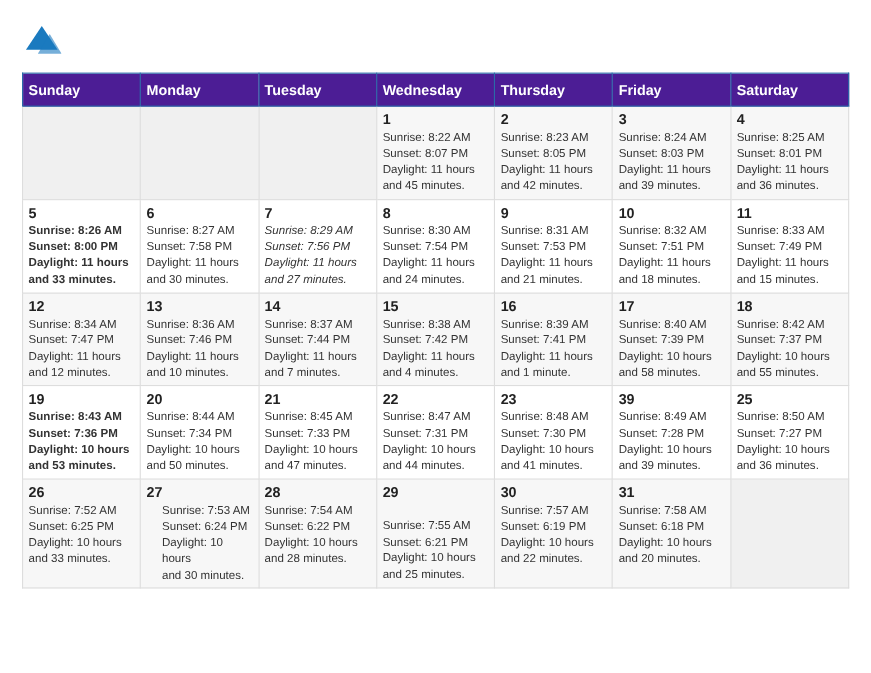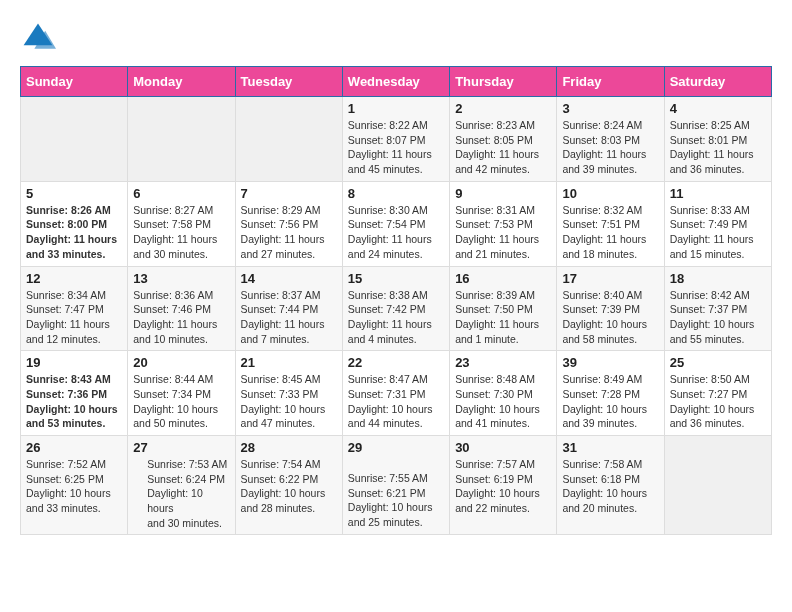--- a/index.html
+++ b/index.html
@@ -43,21 +43,21 @@
     .location {
       font-size: 16px;
       color: #444;
     }
     .calendar {
       width: 100%;
       border-collapse: collapse;
       border: 1px solid #ccc;
     }
     .calendar th {
-      background: #ec4899;
+      background: #4c1d95;
       color: #fff;
       font-size: 13px;
       font-weight: bold;
       padding: 7px 5px;
       text-align: left;
       border: 1px solid #2a6aa8;
     }
     .calendar td {
       vertical-align: top;
       border: 1px solid #ddd;
@@ -165,21 +165,21 @@
         </td>
         <td>
           <div class="day-number">6</div>
           <div class="day-info" style="white-space: pre-line;">Sunrise: 8:27 AM
 Sunset: 7:58 PM
 Daylight: 11 hours
 and 30 minutes.</div>
         </td>
         <td>
           <div class="day-number">7</div>
-          <div class="day-info" style="white-space: pre-line;">Sunrise: 8:29 AM
+          <div class="day-info" style="white-space: pre-line; font-style: italic;">Sunrise: 8:29 AM
 Sunset: 7:56 PM
 Daylight: 11 hours
 and 27 minutes.</div>
         </td>
         <td>
           <div class="day-number">8</div>
           <div class="day-info" style="white-space: pre-line;">Sunrise: 8:30 AM
 Sunset: 7:54 PM
 Daylight: 11 hours
 and 24 minutes.</div>
@@ -231,21 +231,21 @@
         <td>
           <div class="day-number">15</div>
           <div class="day-info" style="white-space: pre-line;">Sunrise: 8:38 AM
 Sunset: 7:42 PM
 Daylight: 11 hours
 and 4 minutes.</div>
         </td>
         <td>
           <div class="day-number">16</div>
           <div class="day-info" style="white-space: pre-line;">Sunrise: 8:39 AM
-Sunset: 7:50 PM
+Sunset: 7:41 PM
 Daylight: 11 hours
 and 1 minute.</div>
         </td>
         <td>
           <div class="day-number">17</div>
           <div class="day-info" style="white-space: pre-line;">Sunrise: 8:40 AM
 Sunset: 7:39 PM
 Daylight: 10 hours
 and 58 minutes.</div>
         </td>

